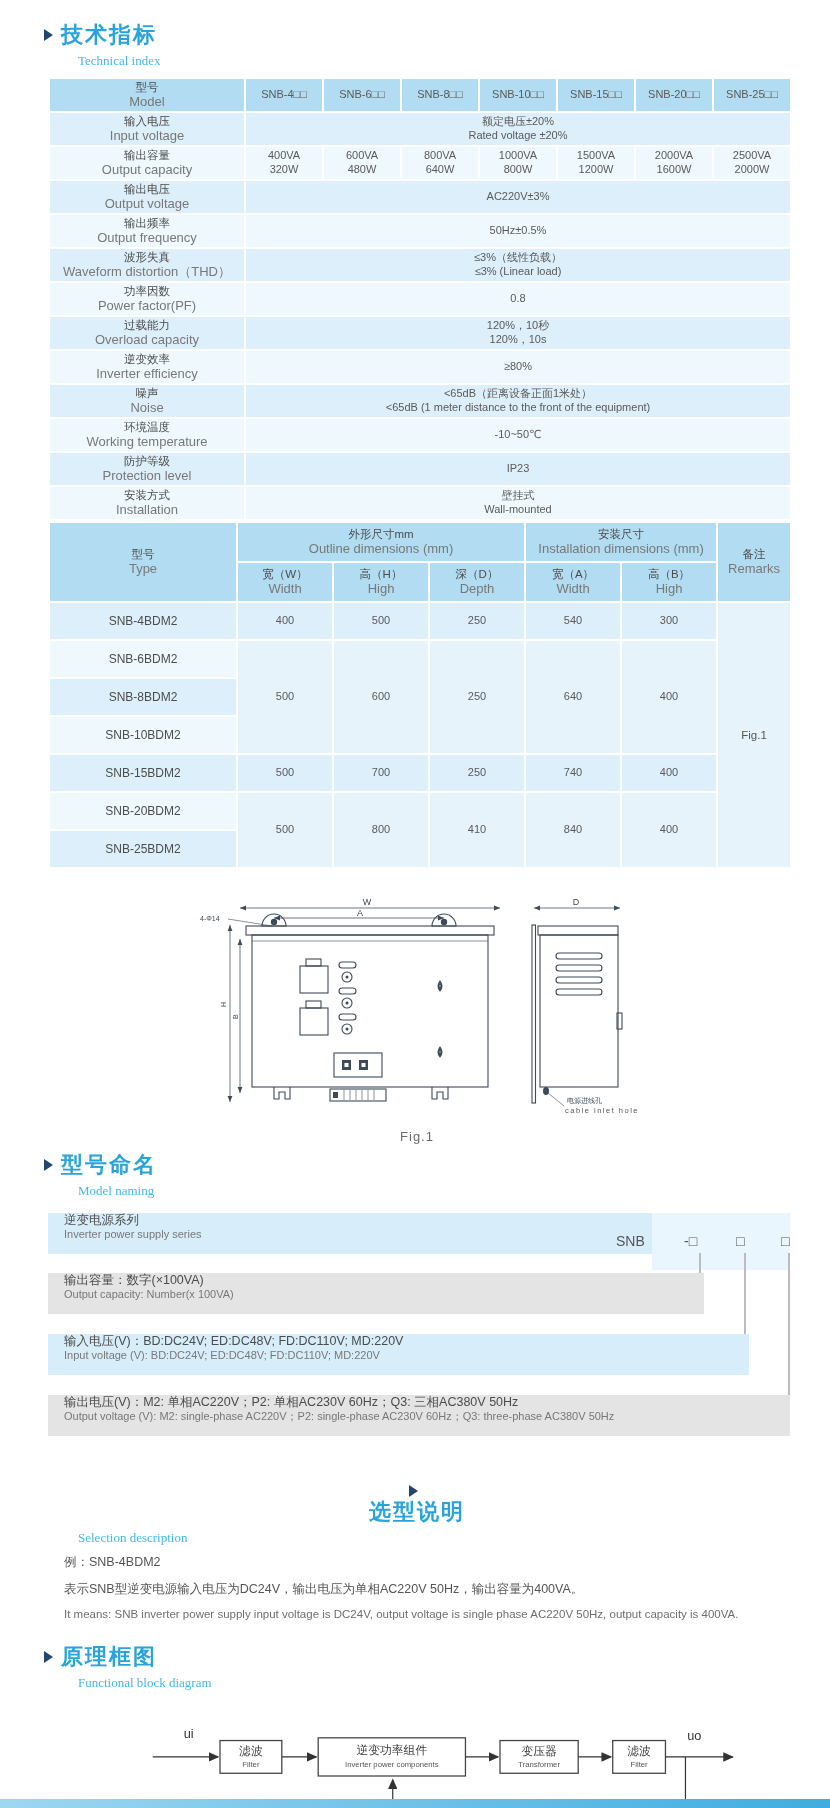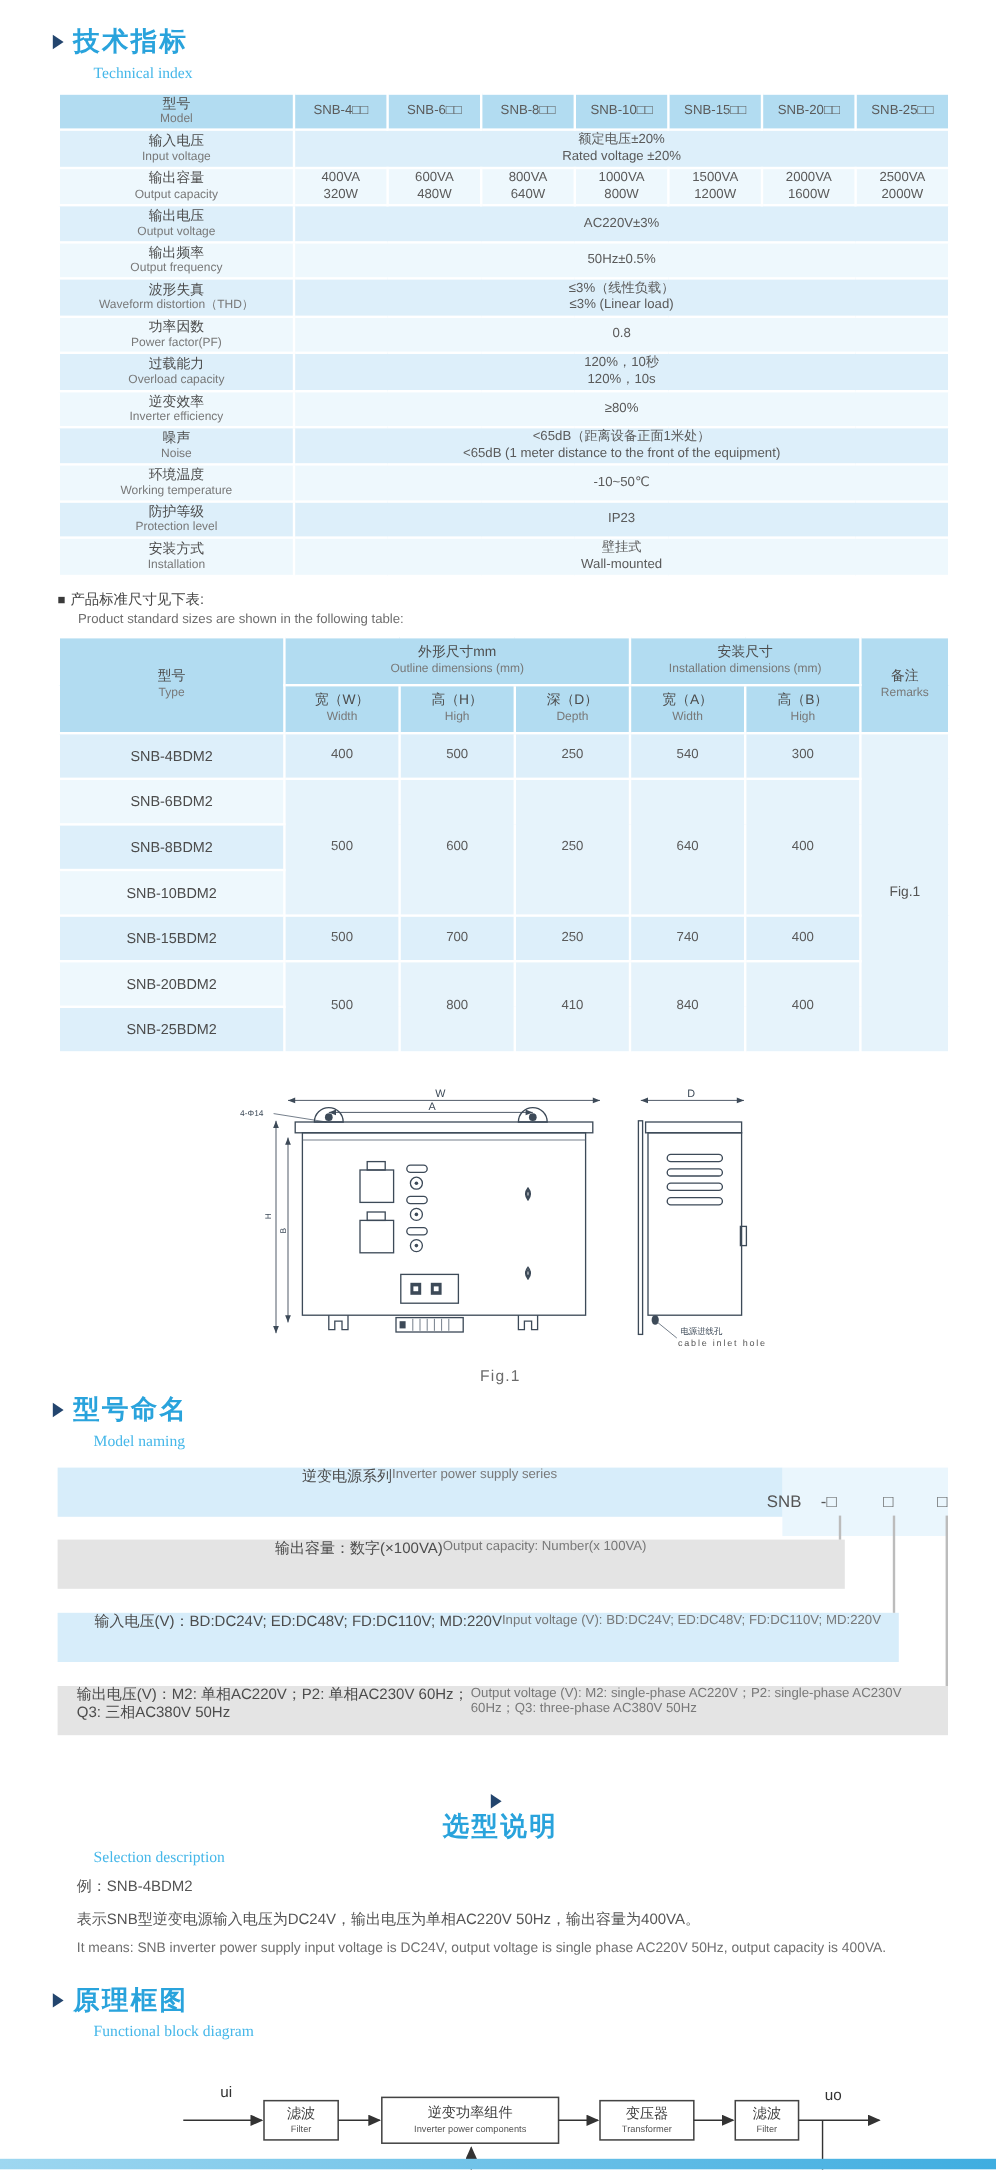--- a/index.html
+++ b/index.html
@@ -14,21 +14,21 @@
   
   .sec-head { display:flex; align-items:center; margin-top:6px; }
   .tri { width:0; height:0; border-left:9px solid #23456e; border-top:6px solid transparent; border-bottom:6px solid transparent; margin-right:8px; }
   .sec-title { font-size:22px; font-weight:600; color:#29a3dc; letter-spacing:2px; }
   .sec-sub { font-size:13px; color:#45b7e9; margin:3px 0 8px 34px;font-family:Liberation Serif, serif; }
 
   
   table { border-collapse:collapse; table-layout:fixed; margin-left:4px; width:742px; }
   td { border:2px solid #ffffff; text-align:center; vertical-align:middle; padding:1px 2px; }
   .zh { font-size:11.5px; color:#4c4c4c; line-height:1.25; display:block; }
-  .en { font-size:10px; color:#787878; line-height:1.2; display:block; }
+  .en { font-size:13px; color:#787878; line-height:1.2; display:block; }
   .val { font-size:11px; color:#5a5a5a; line-height:1.25; display:block; }
 
   .t1 thead td { background:#b2dcf1; height:30px; }
   .t1 tbody tr:nth-child(odd) td { background:#ddeffa; }
   .t1 tbody tr:nth-child(even) td { background:#eef8fd; }
   .t1 tbody td { height:30px; }
 
   .note { margin:10px 0 8px 4px; }
   .note .n1 { font-size:12px; color:#444; }
   .note .bullet { color:#3a3a3a; font-size:11px; margin-right:4px; }
@@ -47,21 +47,21 @@
   .fig-caption { font-size:13px; color:#6b6b6b; letter-spacing:1px; margin-top:2px; }
   svg .ln { stroke:#3d4a58; stroke-width:1.1; fill:none; }
   svg .thin { stroke:#5a6675; stroke-width:0.7; fill:none; }
   svg .dim { stroke:#4a5563; stroke-width:0.8; fill:none; }
   svg .lbl { font-size:9px; fill:#3d4a58; }
   svg .lbl-sm { font-size:7px; fill:#3d4a58; }
   svg .fill-dark { fill:#3d4a58; }
 
   
   .ladder { position:relative; height:242px; margin:14px 0 0 4px; width:742px; }
-  .lrow { position:absolute; left:0; height:41px; display:flex; flex-direction:row; justify-content:center; padding-left:16px; }
+  .lrow { position:absolute; left:0; height:41px; display:flex; flex-direction:column; padding-left:16px; }
   .lrow.blue { background:#d7edfa; }
   .lrow.gray { background:#e4e4e4; }
   .lrow .zh { font-size:12.5px; }
   .lrow .en { font-size:11px; }
   .code-strip { position:absolute; top:0; left:604px; width:138px; height:57px; background:#eaf6fd; }
   .code { position:absolute; top:0; height:57px; line-height:57px; font-size:14px; color:#555; }
   .vline { position:absolute; width:1.5px; background:#bcbcbc; }
 
   
   .sel-lines { margin:2px 0 0 20px; }
@@ -260,24 +260,20 @@
             <span class="en">Installation</span>
           </td>
         <td colspan="7">
             <span class="val">壁挂式</span>
             <span class="val">Wall-mounted</span>
           </td>
       </tr>
     </tbody>
   </table>
 
-  <div class="note">
-    <div class="n1"><span class="bullet">■</span><span>产品标准尺寸见下表:</span></div>
-    <div class="n2">Product standard sizes are shown in the following table:</div>
-  </div>
 
   <table class="t2">
     <colgroup>
       <col style="width:188px">
         <col style="width:96px">
         <col style="width:96px">
         <col style="width:96px">
       <col style="width:96px">
         <col style="width:96px">
         <col style="width:74px">
@@ -511,21 +507,21 @@
         <span class="en">Output capacity: Number(x 100VA)</span>
     </div>
     <div class="lrow blue" style="top:121px; width:701px;">
       <span class="zh">输入电压(V)：BD:DC24V;  ED:DC48V;  FD:DC110V; MD:220V</span>
         <span class="en">Input voltage (V): BD:DC24V;  ED:DC48V;  FD:DC110V; MD:220V</span>
     </div>
     <div class="lrow gray" style="top:182px; width:742px;">
       <span class="zh">输出电压(V)：M2: 单相AC220V；P2: 单相AC230V 60Hz；Q3: 三相AC380V 50Hz</span>
         <span class="en">Output voltage (V):  M2: single-phase AC220V；P2: single-phase AC230V 60Hz；Q3: three-phase AC380V 50Hz</span>
     </div>
-    <span class="code" style="left:591px;text-align:center;">SNB</span>
+    <span class="code" style="left:568px;text-align:center;">SNB</span>
     <span class="code" style="left:636px;">-□</span>
     <span class="code" style="left:688px;">□</span>
     <span class="code" style="left:733px;">□</span>
     <span class="vline" style="left:651px; top:40px; height:20px;"></span>
     <span class="vline" style="left:696px; top:40px; height:81px;"></span>
     <span class="vline" style="left:740px; top:40px; height:142px;"></span>
   </div>
 
   <div class="sec-head" style="margin-top:30px;flex-direction:column;">
     <span class="tri"></span>

